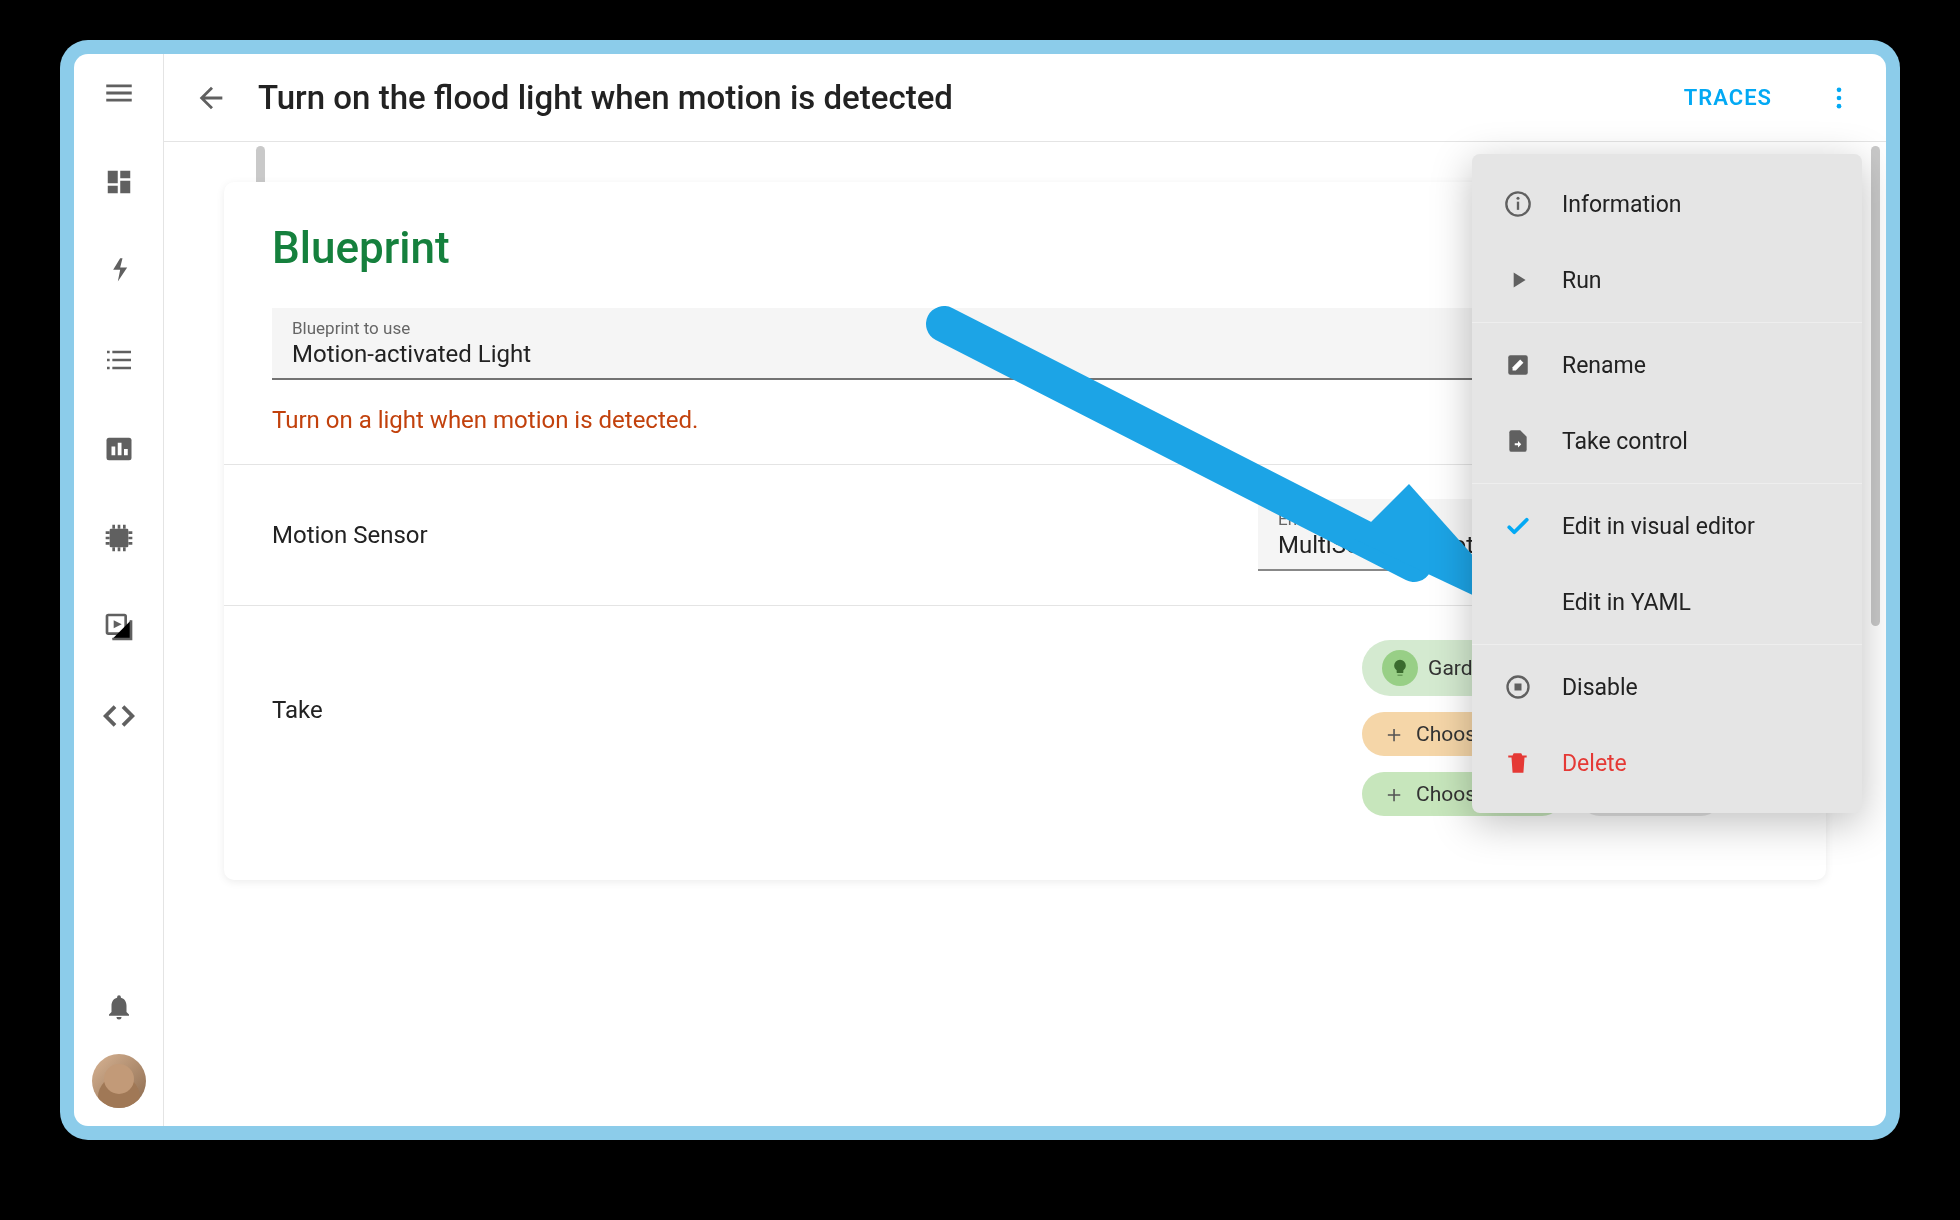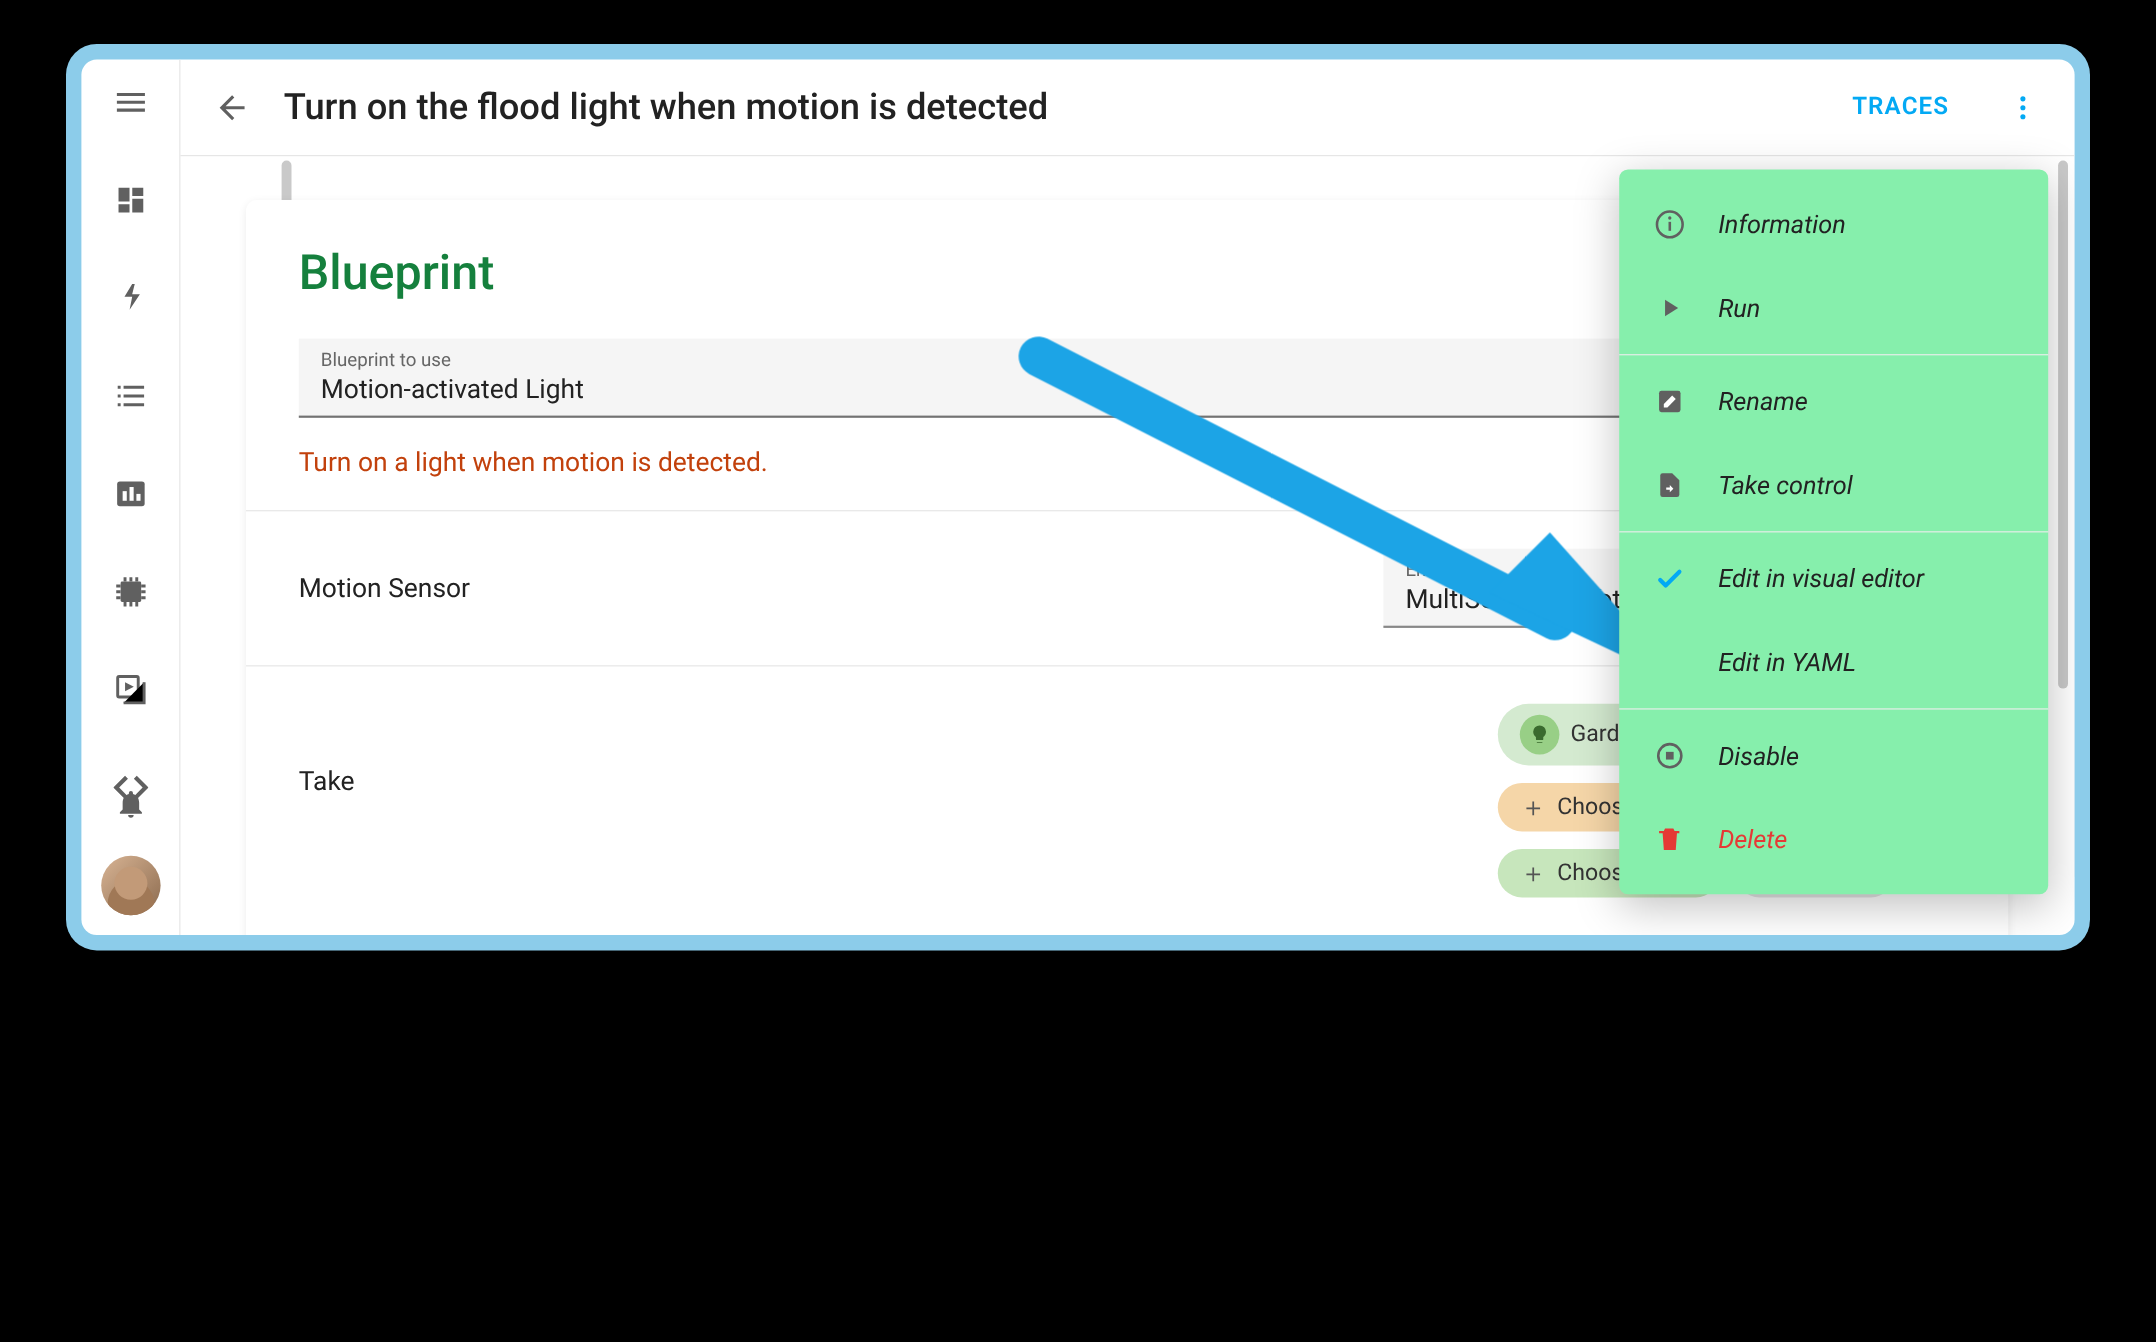--- a/index.html
+++ b/index.html
@@ -1,18 +1,18 @@
 <!DOCTYPE html>
 <html><head>
 <meta charset="utf-8">
 <style>
   * { box-sizing: border-box; margin: 0; padding: 0; font-family: -apple-system, BlinkMacSystemFont, "Segoe UI", Roboto, sans-serif; }
   html, body { width: 1960px; height: 1220px; background: #000; }
   .outer-frame {
-    position: absolute; left: 60px; top: 40px; width: 1840px; height: 824px;
+    position: absolute; left: 60px; top: 40px; width: 1840px; height: 1100px;
     background: #8cccea; border-radius: 28px; padding: 14px;
   }
   .window {
     width: 100%; height: 100%; background: #fff; border-radius: 14px; overflow: hidden;
     position: relative; display: flex;
   }
   .sidebar {
     width: 90px; height: 100%; border-right: 1px solid #e4e4e4; display: flex; flex-direction: column;
     align-items: center; padding-top: 22px; gap: 55px; position: relative;
   }
@@ -45,22 +45,22 @@
   .chip-orange { background:#f5d6a8; }
   .chip-blue { background:#b8e0f0; }
   .chip-grey { background:#e5e5e5; }
   .chip-lightgreen { background:#d4ead0; }
   .chip-plus { font-size: 24px; line-height:1; color:#555;}
   .chip-bulb-icon { width:36px; height:36px; border-radius:50%; background:#98cf86; display:flex; align-items:center; justify-content:center;}
   .chip-close { font-size:20px; color:#555; margin-left: 4px;}
 
   
   .menu {
-    position: absolute; right: 24px; top: 100px; width: 390px; background:#86efac; border-radius: 8px;
-    box-shadow: 0 10px 40px rgba(0,0,0,0.25); padding: 12px 0; z-index: 50; font-style: italic;
+    position: absolute; right: 24px; top: 100px; width: 390px; background:#e5e5e5; border-radius: 8px;
+    box-shadow: 0 10px 40px rgba(0,0,0,0.25); padding: 12px 0; z-index: 50;
   }
   .menu-item { display:flex; align-items:center; gap: 28px; padding: 22px 30px; font-size: 23px; color:#222; }
   .menu-item.danger { color:#e53935; }
   .menu-icon { width: 32px; height: 32px; display:flex; align-items:center; justify-content:center; color:#606060; flex-shrink:0;}
   .menu-divider { border-top: 1px solid #eee; margin: 4px 0;}
   .menu-check { color:#03a9f4; }
 
   
   .arrow-overlay { position:absolute; left: 760px; top: 250px; z-index: 40; pointer-events: none;}
 

